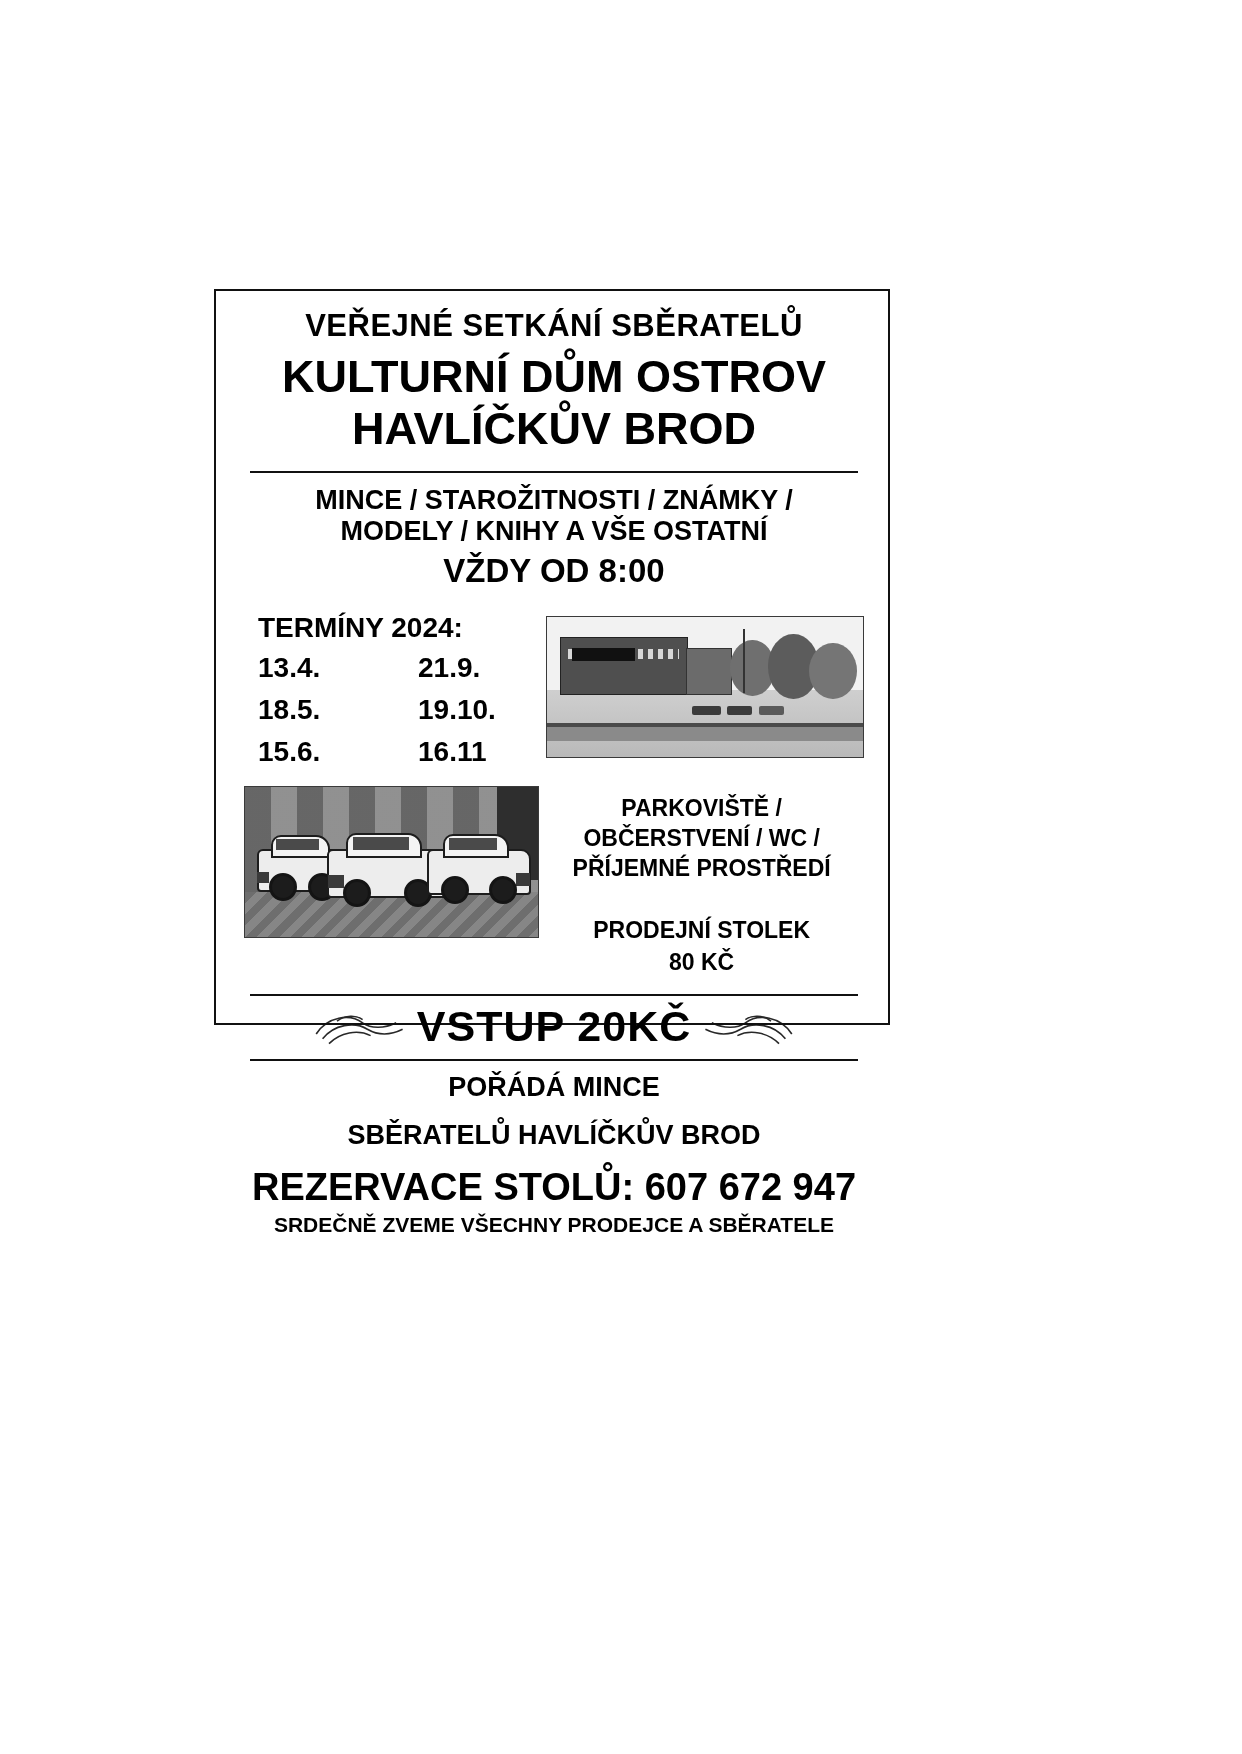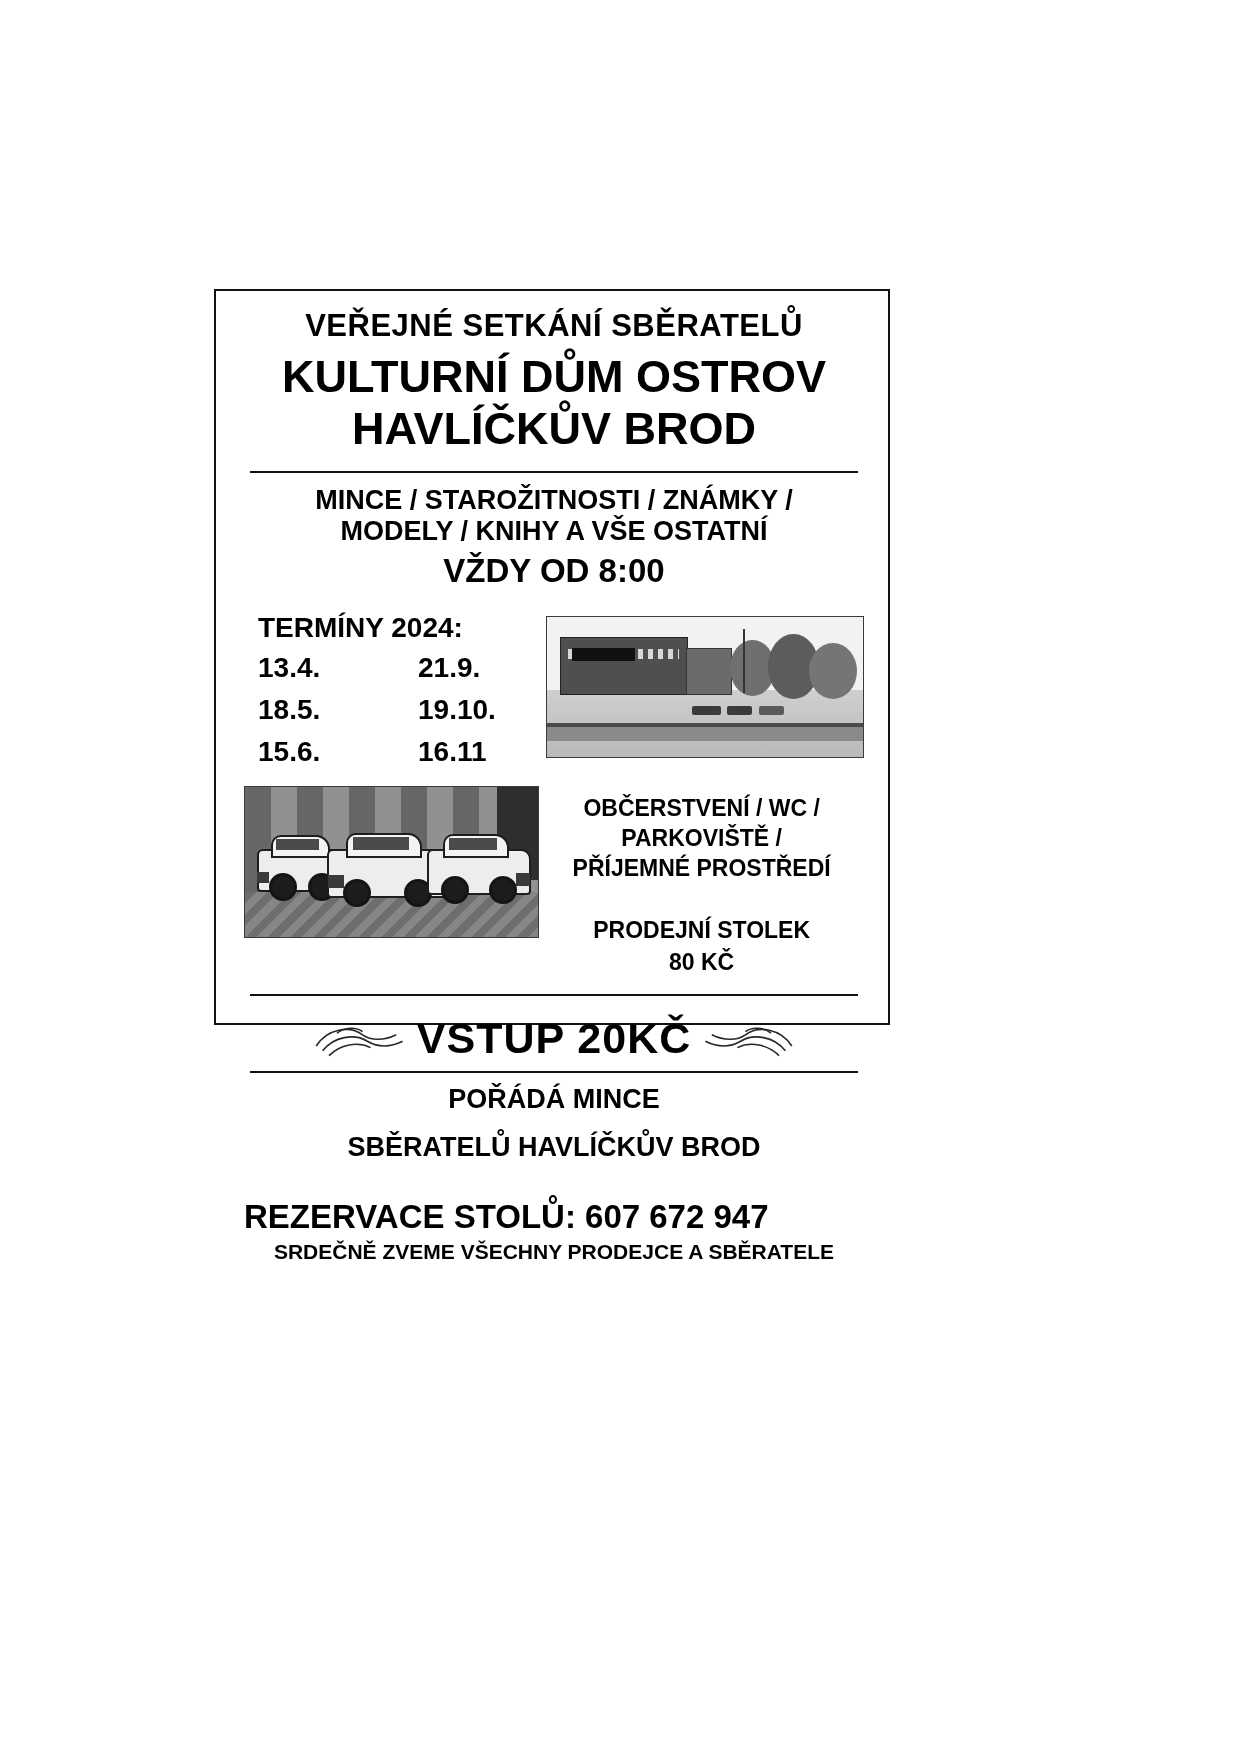--- a/index.html
+++ b/index.html
@@ -200,43 +200,42 @@
     margin-top: 16px;
     position: relative;
   }
   .band hr { border:none; border-top:2px solid #111; margin: 0 6px; }
   .vstup-row {
     display: flex;
     align-items: center;
     justify-content: center;
     gap: 8px;
     padding: 6px 0 8px 0;
-    margin-top: 12px;
   }
   .vstup {
     font-weight: bold;
     font-size: 43px;
     letter-spacing: 1px;
     white-space: nowrap;
   }
   .swirl { width: 96px; height: 48px; opacity: .9; }
 
   
   .organizer {
     text-align: center;
     font-weight: bold;
     font-size: 27px;
     line-height: 1.2;
     margin-top: 10px;
   }
   .reserve {
-    text-align: left;
-    font-weight: bold;
-    font-size: 33px;
-    margin-top: 34px;
+    text-align: center;
+    font-weight: bold;
+    font-size: 38px;
+    margin-top: 14px;
     white-space: nowrap;
   }
   .welcome {
     text-align: center;
     font-weight: bold;
     font-size: 21px;
     margin-top: 4px;
     white-space: nowrap;
   }
 </style>
@@ -312,22 +311,22 @@
         <div class="pc-car pc-c3">
           <div class="roof"></div>
           <div class="win"></div>
           <div class="grille"></div>
           <div class="wheel l"></div>
           <div class="wheel r"></div>
         </div>
       </div>
 
       <div class="services">
+        <div class="svc">PARKOVIŠTĚ /</div>
         <div class="svc">OBČERSTVENÍ / WC /</div>
-        <div class="svc">PARKOVIŠTĚ /</div>
         <div class="svc">PŘÍJEMNÉ PROSTŘEDÍ</div>
         <div class="table-fee">PRODEJNÍ STOLEK</div>
         <div class="table-fee" style="margin-top:2px">80 KČ</div>
       </div>
     </div>
 
     <div class="band">
       <hr>
       <div class="vstup-row">
         <svg class="swirl" viewBox="0 0 120 60">

